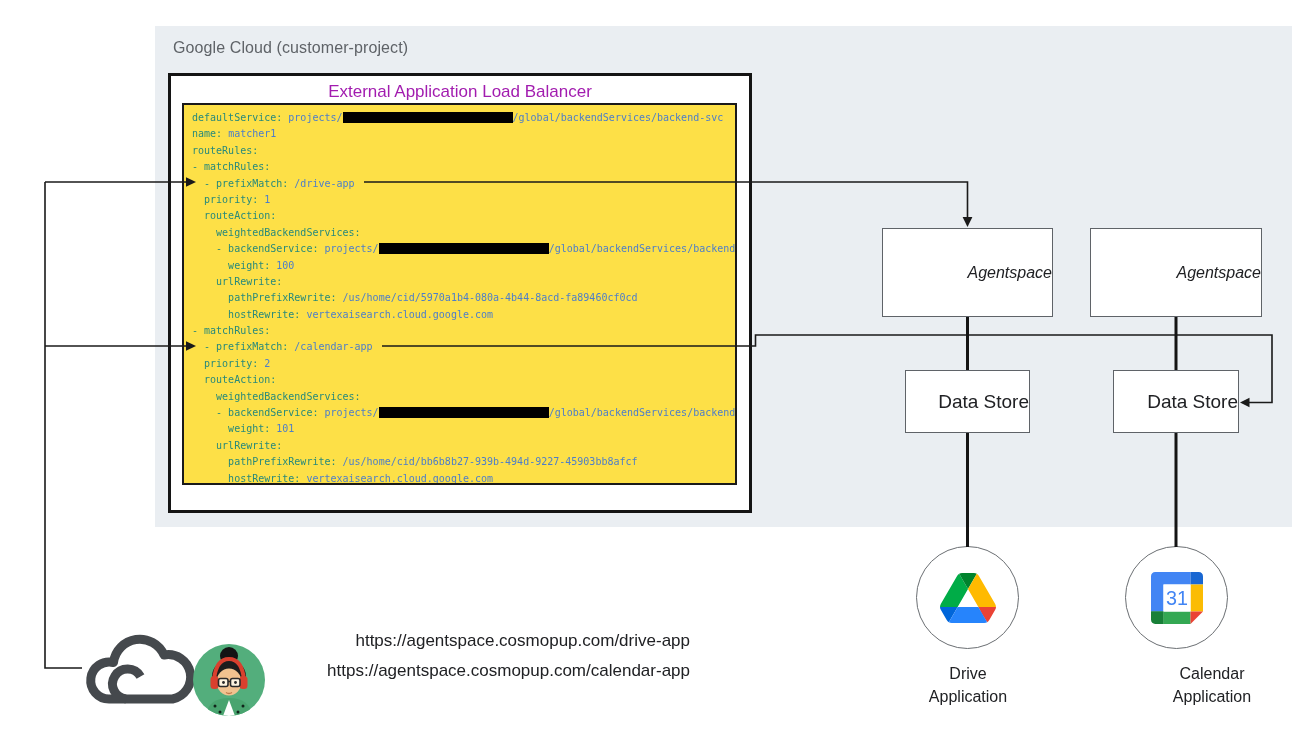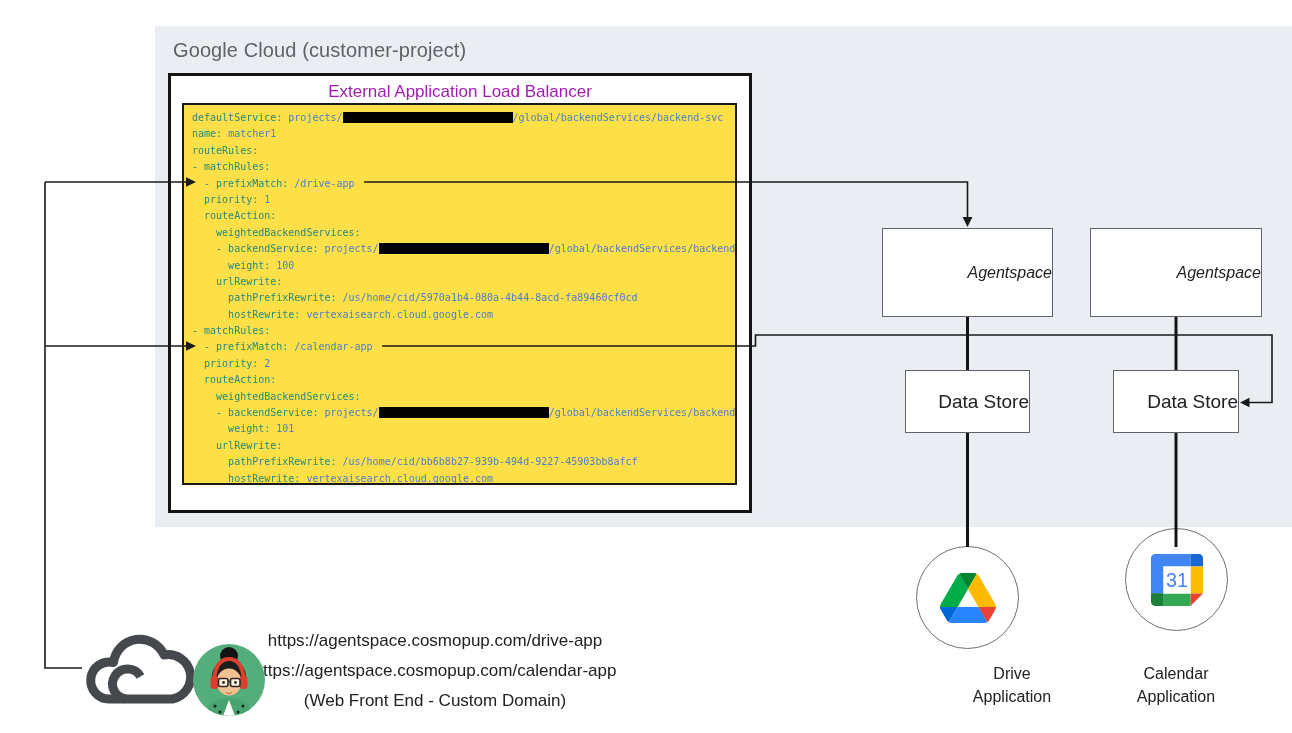--- a/index.html
+++ b/index.html
@@ -6,21 +6,21 @@
   .stage {
     position:relative; width:1292px; height:733px; overflow:hidden;
     font-family:"Liberation Sans", sans-serif; color:#202124; background:#fff;
   }
   
   .gcp-container {
     position:absolute; left:155px; top:26px; width:1137px; height:501px;
     background:#eaeef2;
   }
   .gcp-label {
-    position:absolute; left:18px; top:13px; font-size:20px; color:#5f6368;
+    position:absolute; left:18px; top:13px; font-size:16px; color:#5f6368;
     letter-spacing:.1px;
   }
   .lb-box {
     position:absolute; left:168px; top:73px; width:584px; height:440px;
     background:#ffffff; border:3px solid #141414; box-sizing:border-box;
   }
   .lb-title {
     position:absolute; left:0; right:0; top:6px; text-align:center;
     font-size:17px; color:#a21caf;
   }
@@ -46,30 +46,30 @@
   .as2 { left:1090px; top:228px; width:172px; height:89px; }
   .datastore { font-size:19px; }
   .ds1 { left:905px;  top:370px; width:125px; height:63px; }
   .ds2 { left:1113px; top:370px; width:126px; height:63px; }
   .app-circle {
     position:absolute; width:103px; height:103px; border-radius:50%;
     background:#fff; border:1.5px solid #6b6f73; box-sizing:border-box;
     display:flex; align-items:center; justify-content:center;
   }
   .c-drive    { left:916px;  top:546px; }
-  .c-calendar { left:1125px; top:528px; }
+  .c-calendar { left:1125px; top:546px; }
   .app-label {
     position:absolute; width:160px; text-align:center; top:662px;
     font-size:16px; line-height:23px; color:#202124;
   }
-  .al-drive    { left:932px; }
-  .al-calendar { left:1096px; }
+  .al-drive    { left:888px; }
+  .al-calendar { left:1132px; }
   
   .frontend-text {
-    position:absolute; left:180px; top:626px; width:510px; text-align:center;
+    position:absolute; left:180px; top:626px; width:510px; text-align:right;
     font-size:17px; line-height:30px; color:#202124;
   }
   
   .cloud-wrap  { position:absolute; left:76px;  top:620px; width:128px; height:96px; }
   .avatar-wrap { position:absolute; left:193px; top:644px; width:72px;  height:72px; }
   
   .overlay {
     position:absolute; left:0; top:0; width:1292px; height:733px;
     pointer-events:none; z-index:20;
   }
@@ -135,21 +135,20 @@
     <div>Application</div>
   </div>
   <div class="app-label al-calendar">
     <div>Calendar</div>
     <div>Application</div>
   </div>
 
   <div class="frontend-text">
     <div>https://agentspace.cosmopup.com/drive-app</div>
     <div>https://agentspace.cosmopup.com/calendar-app</div>
-    <div>(Web Front End - Custom Domain)</div>
   </div>
 
   <div class="cloud-wrap">
     <svg width="128" height="96" viewBox="0 0 128 96">
       <path d="M96.5 79 H33 A18.5 18.5 0 1 1 37.5 42.5 A26.5 26.5 0 0 1 88 35 A17.5 17.5 0 0 1 96.5 79 Z" fill="#ffffff" stroke="#45494d" stroke-width="9" stroke-linejoin="round"></path>
       <path d="M50 79 A15 15 0 1 1 64.5 56.5" fill="none" stroke="#45494d" stroke-width="9" stroke-linecap="butt"></path>
     </svg>
   </div>
 
   <div class="avatar-wrap">

